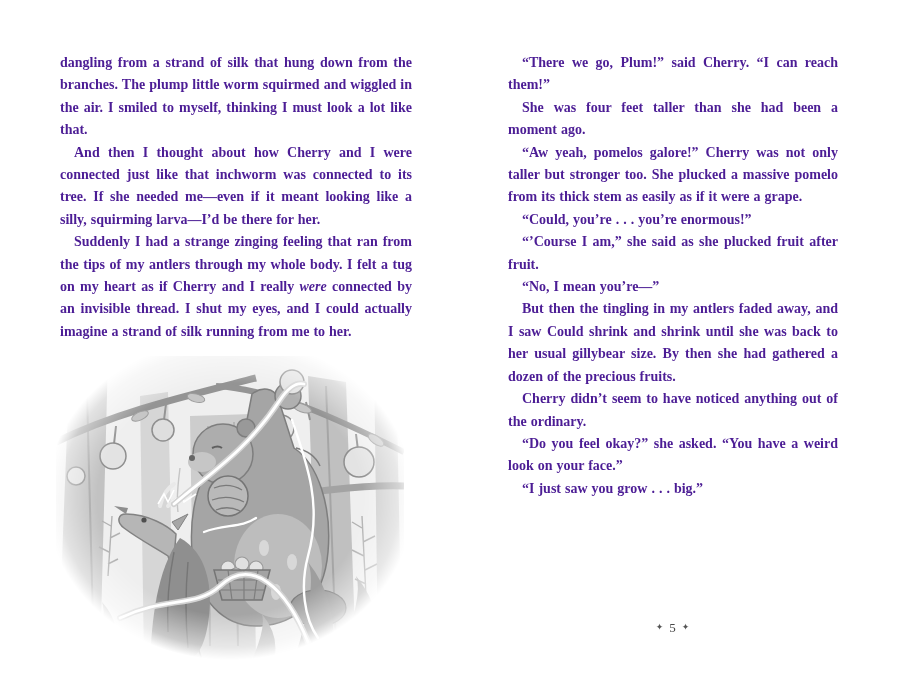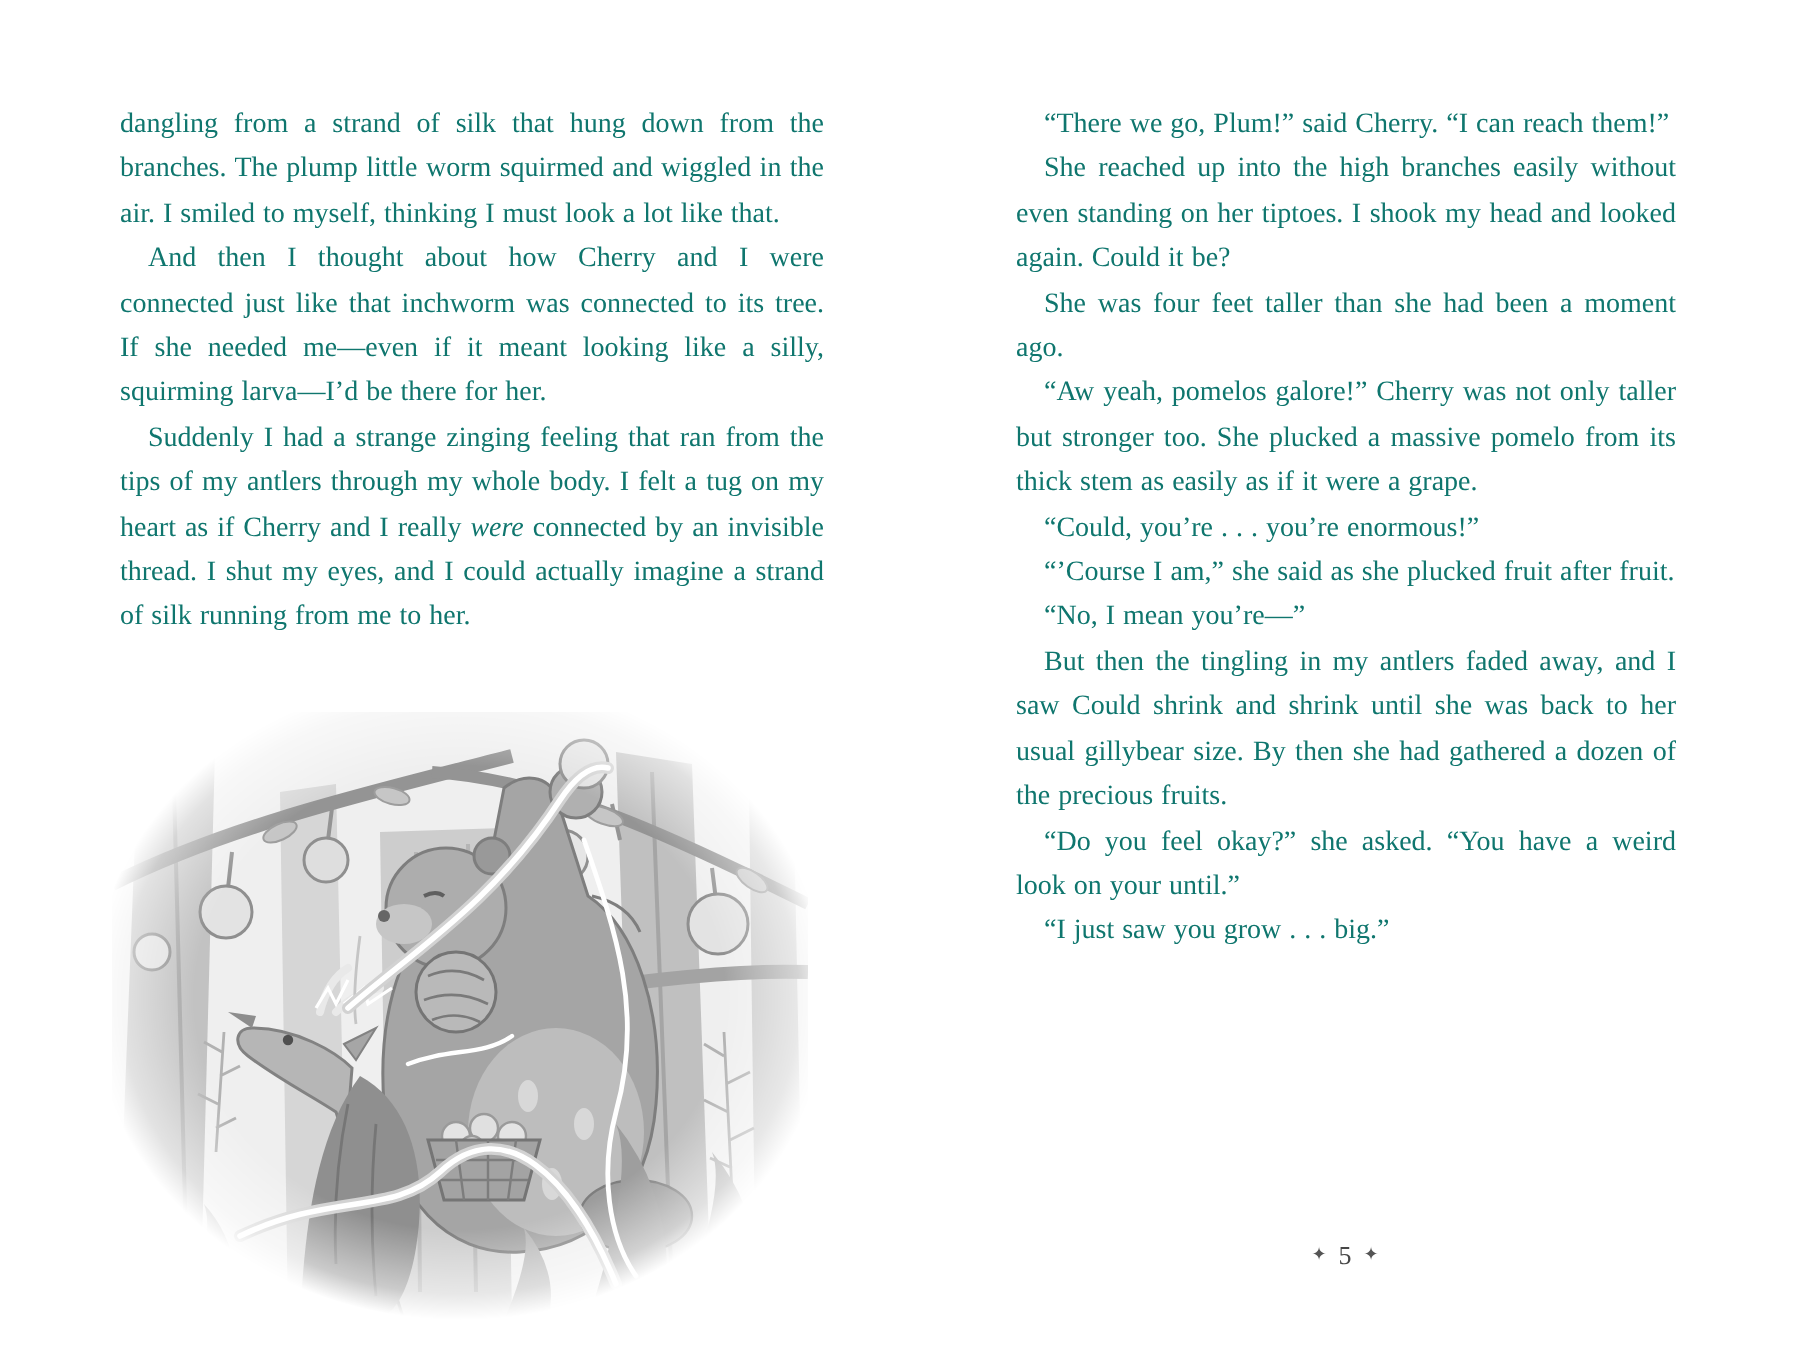--- a/index.html
+++ b/index.html
@@ -5,21 +5,21 @@
   html,body{margin:0;padding:0;}
   body{
     width:900px;height:675px;background:#ffffff;position:relative;overflow:hidden;
     font-family:"Liberation Serif", serif;
   }
   .text-col{position:absolute;top:52px;}
   .left-col{left:60px;width:352px;max-height:310px;overflow:hidden;}
   .right-col{left:508px;width:330px;max-height:572px;overflow:hidden;}
   p.para{
     margin:0;text-align:justify;font-size:14px;line-height:22.4px;
-    color:#0f766e;word-spacing:0.5px;
+    color:#4c1d95;word-spacing:0.5px;font-weight:bold;
   }
   p.para.indent{text-indent:14px;}
   .em{font-style:italic;}
   .illustration-wrap{position:absolute;left:56px;top:356px;width:348px;height:304px;}
   .folio{
     position:absolute;left:508px;top:620px;width:330px;text-align:center;
     font-size:13px;color:#474747;letter-spacing:1px;
   }
   .folio .orn{font-size:9px;position:relative;top:-2px;color:#555;padding:0 5px;}
 </style>
@@ -146,26 +146,26 @@
         <path d="M64,262 C110,240 140,252 164,230 C196,200 230,232 252,286" stroke="#ffffff" stroke-width="2.8"></path>
         <path d="M236,64 C252,110 266,150 252,200 C244,230 248,262 262,282" stroke="#ffffff" stroke-width="2.4"></path>
         <path d="M148,176 C168,168 186,172 200,162" stroke="#ffffff" stroke-width="2.2"></path>
       </g>
     </g>
   </svg>
 </div>
 
 <div class="text-col right-col">
     <p class="para indent"><span>“There we go, Plum!” said Cherry. “I can reach them!”</span></p>
-    <p class="para indent"><span>She reached up into the high branches easily without even standing on her tiptoes. I shook my head and looked again. Could it be?</span></p>
     <p class="para indent"><span>She was four feet taller than she had been a moment ago.</span></p>
     <p class="para indent"><span>“Aw yeah, pomelos galore!” Cherry was not only taller but stronger too. She plucked a massive pomelo from its thick stem as easily as if it were a grape.</span></p>
     <p class="para indent"><span>“Could, you’re . . . you’re enormous!”</span></p>
     <p class="para indent"><span>“’Course I am,” she said as she plucked fruit after fruit.</span></p>
     <p class="para indent"><span>“No, I mean you’re—”</span></p>
     <p class="para indent"><span>But then the tingling in my antlers faded away, and I saw Could shrink and shrink until she was back to her usual gillybear size. By then she had gathered a dozen of the precious fruits.</span></p>
-    <p class="para indent"><span>“Do you feel okay?” she asked. “You have a weird look on your until.”</span></p>
+    <p class="para indent"><span>Cherry didn’t seem to have noticed anything out of the ordinary.</span></p>
+    <p class="para indent"><span>“Do you feel okay?” she asked. “You have a weird look on your face.”</span></p>
     <p class="para indent"><span>“I just saw you grow . . . big.”</span></p>
   </div>
 
 <div class="folio">
   <span class="orn">✦</span><span>5</span><span class="orn">✦</span>
 </div>
 
 </body></html>

